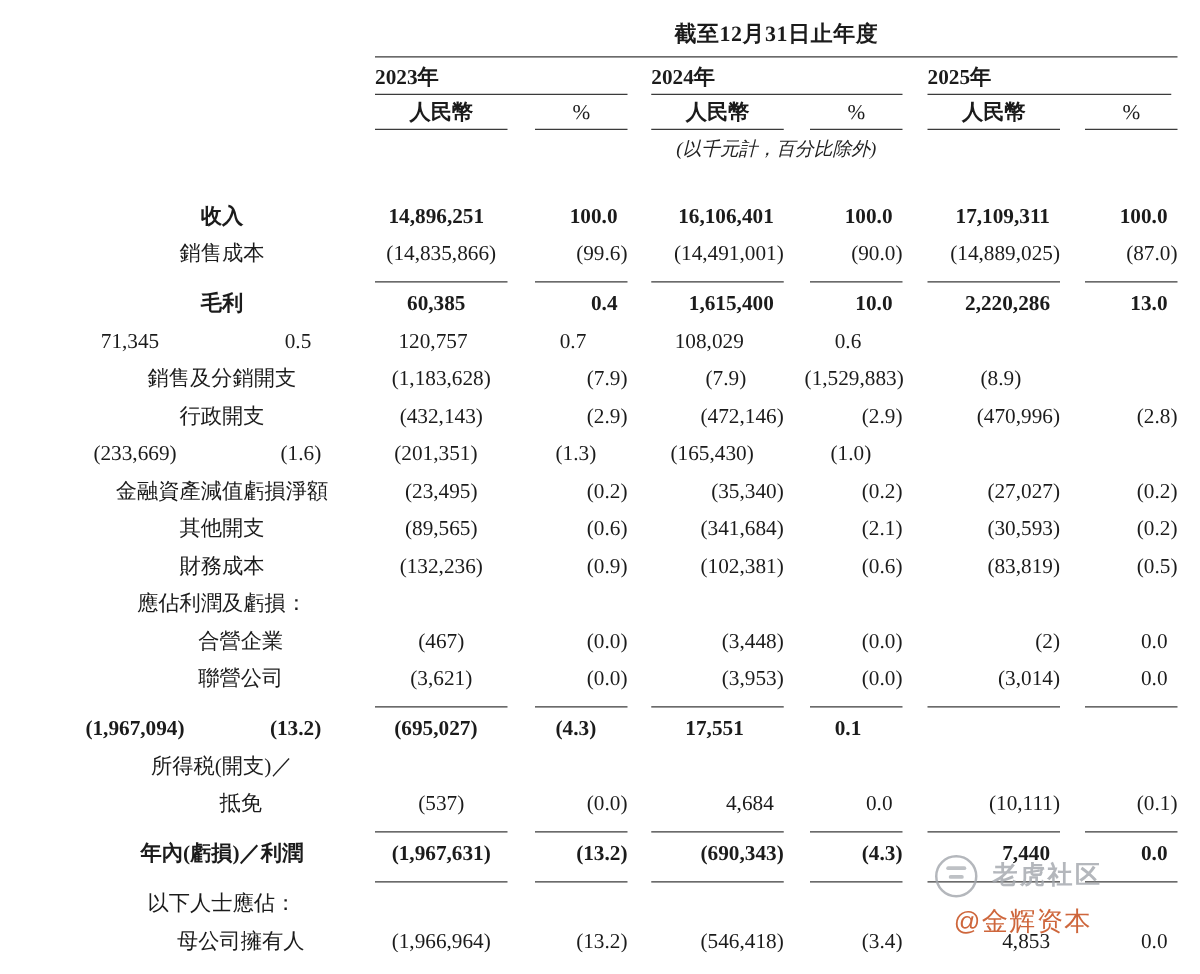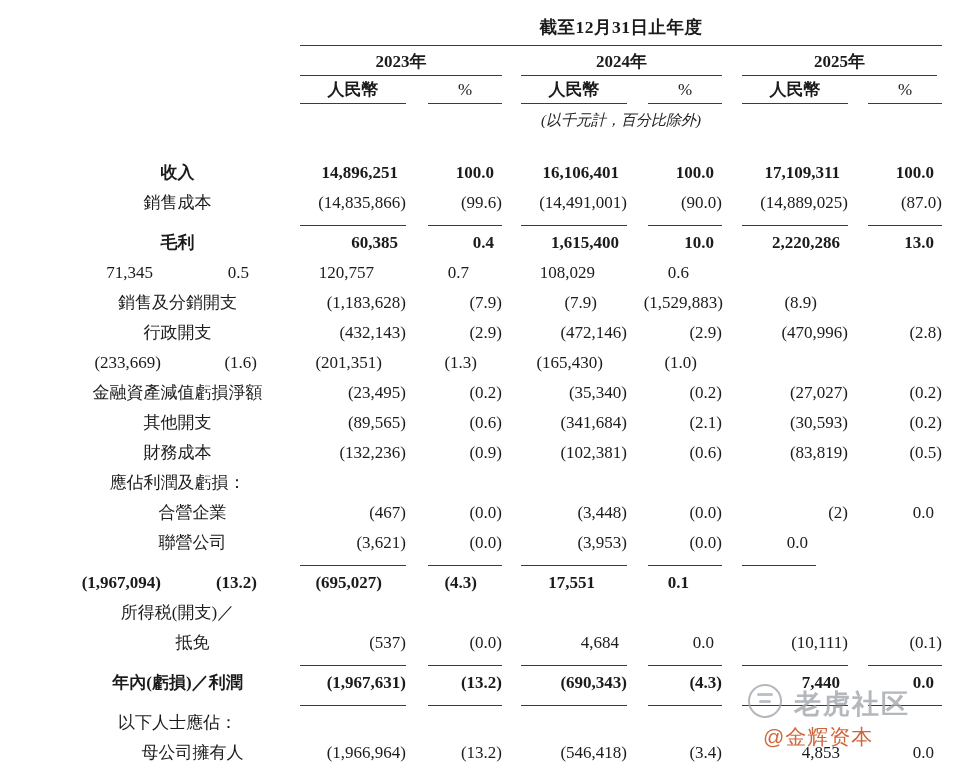--- a/index.html
+++ b/index.html
@@ -15,40 +15,40 @@
   }
   
   .thead{margin-left:245px;width:642px;}
   .period-title{
     text-align:center;font-weight:bold;font-size:17.5px;line-height:26px;
     letter-spacing:.5px;
   }
   .rule-full{border-top:1.7px solid #3b3b3b;margin-top:5px;}
   .year-row{display:flex;margin-top:2px;}
   .year-group{
-    text-align:center;font-weight:bold;font-size:17px;line-height:27px;
+    text-align:left;font-weight:bold;font-size:17px;line-height:27px;
     border-bottom:1.7px solid #3b3b3b;
   }
   .yg0{width:202px;}
   .yg1{width:201px;margin-left:19px;}
   .yg2{width:195px;margin-left:20px;}
   .subhead-row{display:flex;margin-top:1px;}
   .sub{
     text-align:center;font-size:16.5px;line-height:26px;
     border-bottom:1.6px solid #3b3b3b;box-sizing:border-box;
   }
   .sub.cur{font-weight:bold;}
   .unit-note{
     text-align:center;font-style:italic;font-size:15px;line-height:22px;margin-top:5px;
     color:#222;
   }
   
   .c-num{width:106px;text-align:right;box-sizing:border-box;}
   .c-pct{width:74px;text-align:right;box-sizing:border-box;}
-  .m0{margin-left:0;}
+  .m0{margin-left:0;text-align:center;}
   .m1{margin-left:22px;}
   .m2{margin-left:19px;}
   .m3{margin-left:21px;}
   .m4{margin-left:20px;}
   .m5{margin-left:20px;}
   .c-num,.c-pct{padding-right:8px;font-size:17px;}
   .neg{padding-right:0;}
   
   .tbody{margin-top:27px;width:887px;}
   .row{display:flex;align-items:stretch;height:30px;}
@@ -75,21 +75,21 @@
   
   .watermark{position:absolute;right:0;bottom:6px;width:230px;height:80px;
     color:#a2a6ac;opacity:.8;font-family:"Liberation Sans", sans-serif;pointer-events:none;}
   .wm-ring{
     position:absolute;left:18px;top:8px;width:34px;height:34px;border-radius:50%;
     border:2.6px solid #a2a6ac;box-sizing:border-box;
   }
   .wm-ring span{display:block;margin:7px auto 0;width:16px;height:3px;background:#aeb2b7;border-radius:2px;}
   .wm-ring span + span{margin-top:4px;width:12px;}
   .wm-brand{
-    position:absolute;left:64px;top:10px;font-size:27px;font-weight:bold;letter-spacing:2px;
+    position:absolute;left:64px;top:10px;font-size:20px;font-weight:bold;letter-spacing:2px;
   }
   .wm-handle{
     position:absolute;left:33px;top:47px;font-size:21px;letter-spacing:1px;color:#c2410c;
   }
 </style>
 </head>
 <body>
 
 <div class="page">
 
@@ -243,20 +243,21 @@
       </div>
       <div class="row ruled">
         <div class="c-label ind">
           <span class="lt">聯營公司</span>
           <span class="dots"></span>
         </div>
         <div class="c-num m0 rb neg">(3,621)</div>
         <div class="c-pct m1 rb neg">(0.0)</div>
         <div class="c-num m2 rb neg">(3,953)</div>
         <div class="c-pct m3 rb neg">(0.0)</div>
+        <div class="c-num m4 rb neg">(3,014)</div>
         <div class="c-pct m5 rb">0.0</div>
       </div>
       <div class="row bold">
         <div class="c-num m0 neg">(1,967,094)</div>
         <div class="c-pct m1 neg">(13.2)</div>
         <div class="c-num m2 neg">(695,027)</div>
         <div class="c-pct m3 neg">(4.3)</div>
         <div class="c-num m4">17,551</div>
         <div class="c-pct m5">0.1</div>
       </div>

